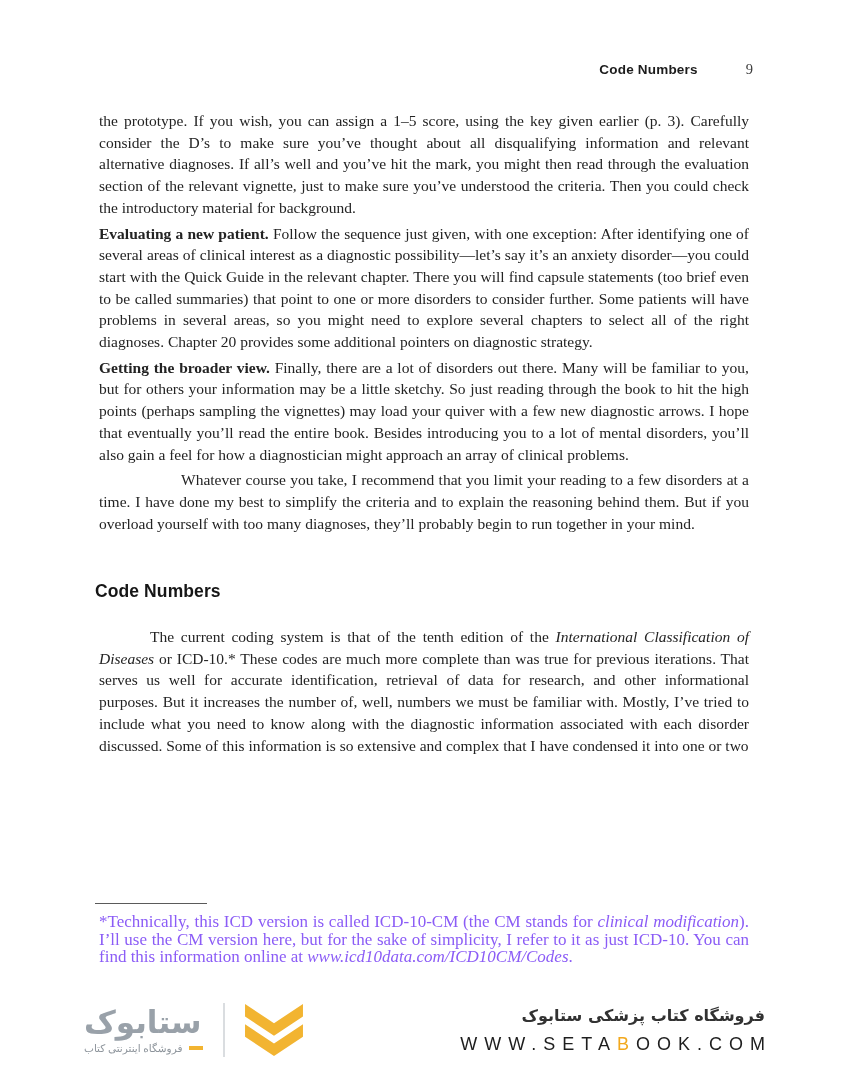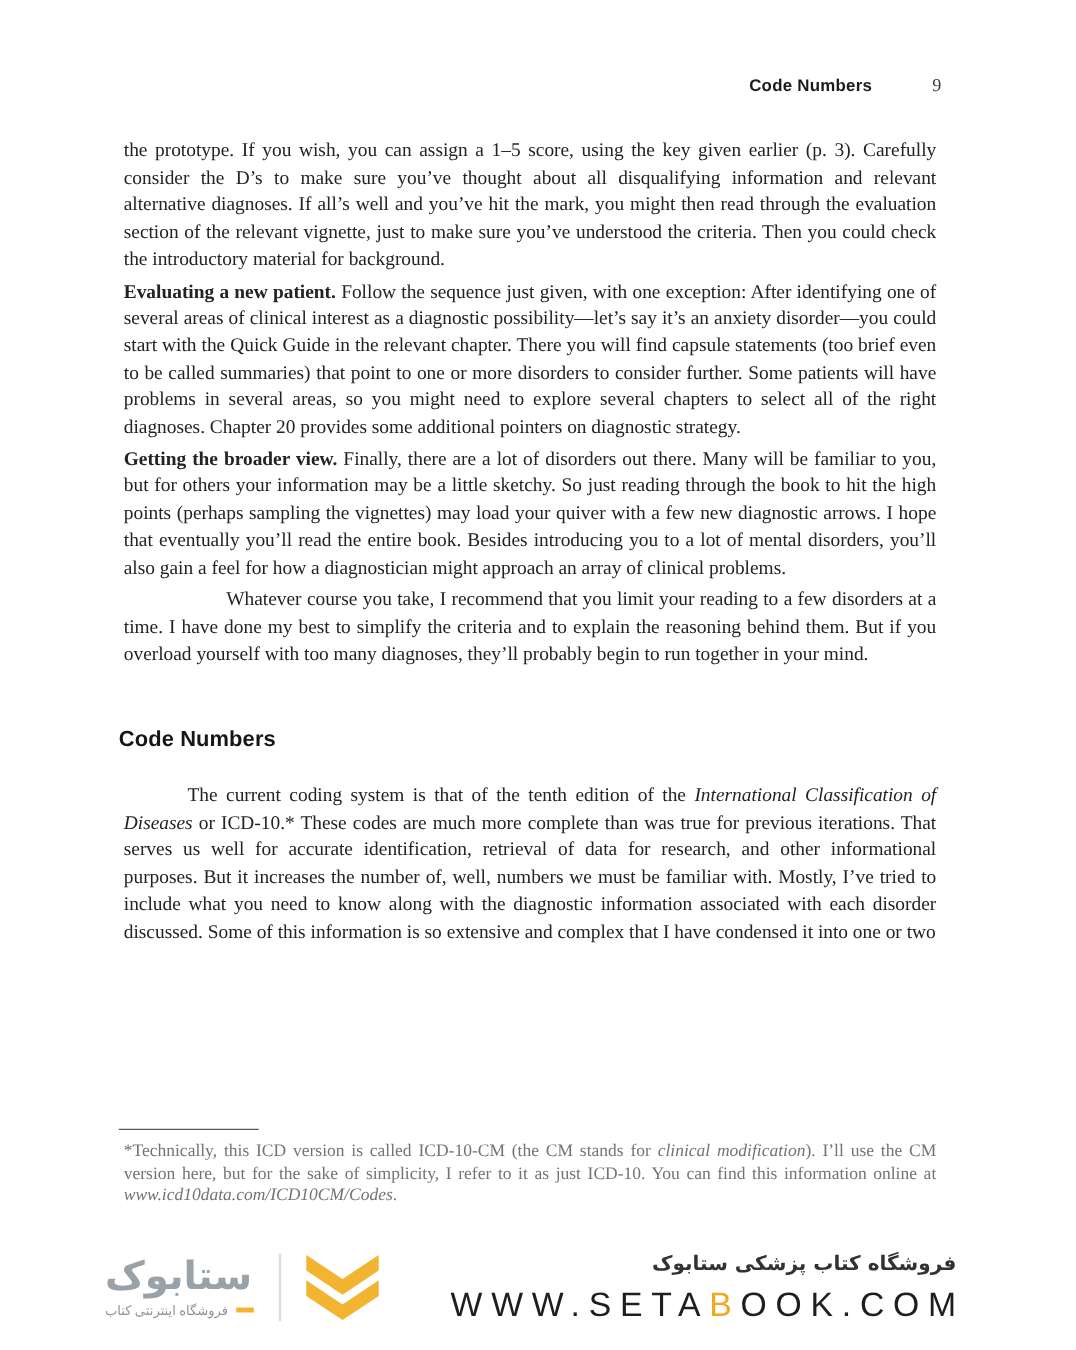--- a/index.html
+++ b/index.html
@@ -48,22 +48,22 @@
     font-weight: bold; font-size: 17.5px; color: #161616;
     margin-top: 47px; margin-bottom: 23px;
     text-align: left; letter-spacing: 0.1px;
   }
   .p-coding { text-indent: 51px; }
   em { font-style: italic; }
 
   
   .footnote {
     position: absolute; left: 95px; top: 903px; width: 658px;
-    font-size: 14px; line-height: 17.6px;
-    text-align: justify; color: #737373;
+    font-size: 17px; line-height: 17.6px;
+    text-align: justify; color: #8b5cf6;
   }
   .footnote-rule {
     width: 112px; height: 1px; background: #5a5a5a;
     margin-bottom: 9px;
   }
 
   
   .footer {
     position: absolute; left: 0; bottom: 0; width: 861px; height: 88px;
     background: #ffffff;
@@ -95,21 +95,21 @@
 
   .footer-right { text-align: right; }
   .store-title {
     font-family: "DejaVu Sans", sans-serif;
     direction: rtl;
     font-size: 16px; font-weight: bold; color: #323232;
     margin-bottom: 9px;
   }
   .store-url {
     font-family: "Liberation Sans", sans-serif;
-    font-size: 27px; color: #1e1e1e;
+    font-size: 18px; color: #1e1e1e;
     letter-spacing: 7px; margin-right: -7px;
     white-space: nowrap;
   }
   .url-accent { color: #f2a81d; }
 </style>
 </head>
 <body>
 
 <div class="page">
 

